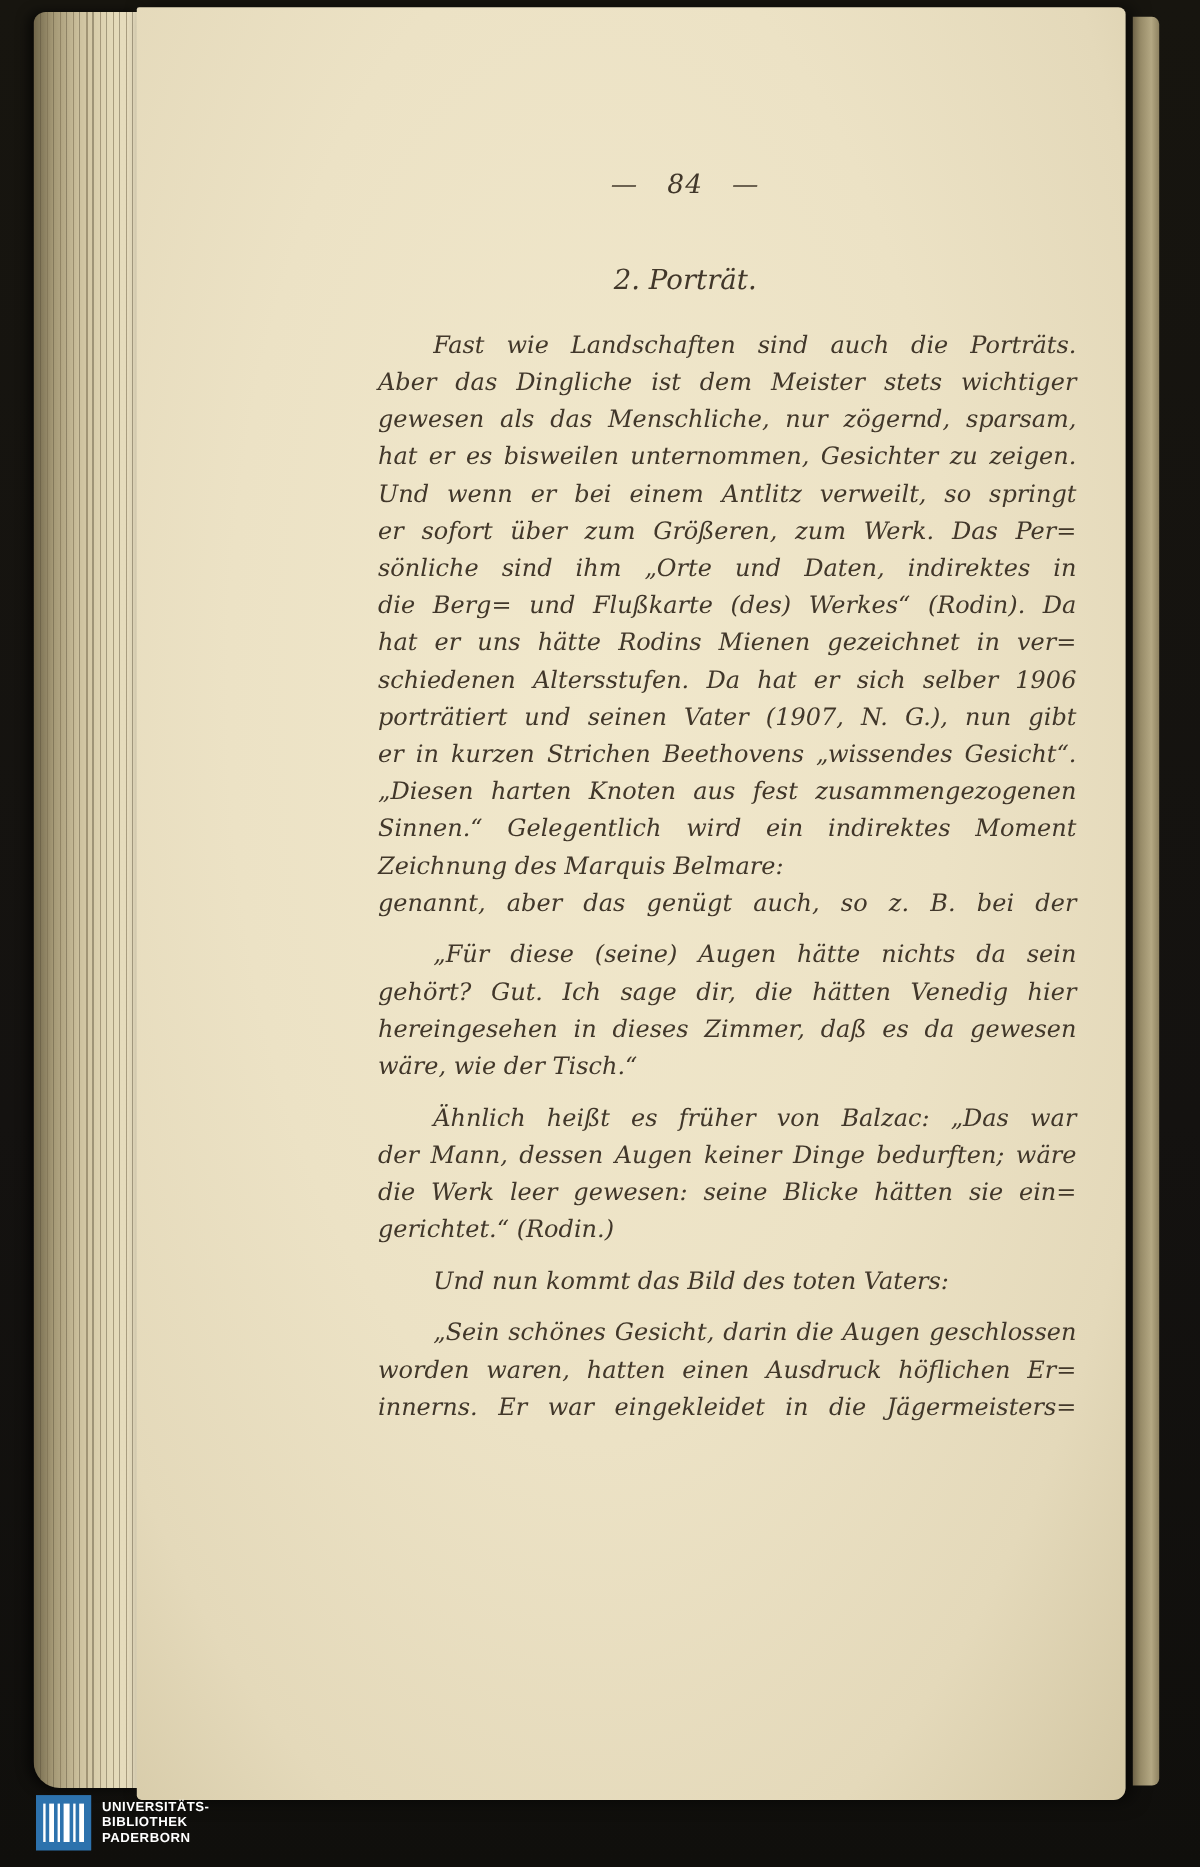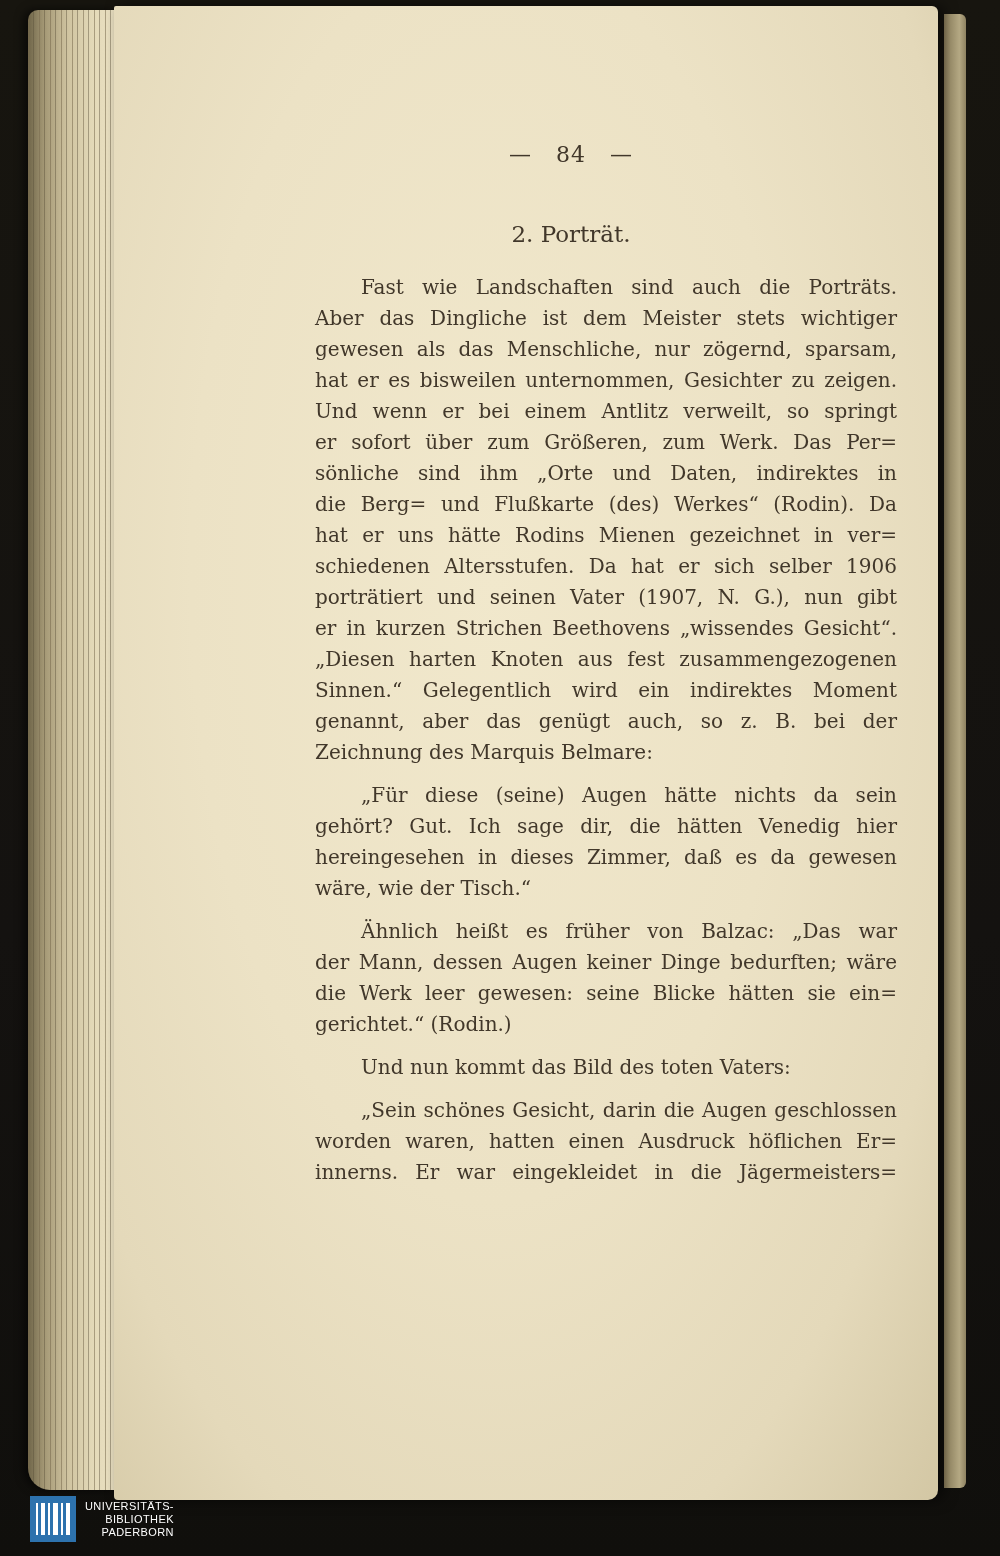--- a/index.html
+++ b/index.html
@@ -32,20 +32,21 @@
 
   
   .page-main {
     position: absolute;
     left: 114px; top: 6px;
     width: 824px; height: 1494px;
     border-radius: 2px 6px 10px 4px;
     background:
       radial-gradient(ellipse at 46% 38%, #f1e8cc 0%, #ece2c5 48%, #e4d9ba 78%, #d3c7a4 100%);
     box-shadow: 6px 0 14px rgba(0,0,0,0.55);
+    font-style: italic;
   }
 
   
   .page-sliver {
     position: absolute;
     left: 944px; top: 14px;
     width: 22px; height: 1474px;
     border-radius: 0 6px 6px 0;
     background: linear-gradient(90deg, #6d6247 0%, #978b68 30%, #b4a883 70%, #8e8261 100%);
   }
@@ -109,25 +110,24 @@
     background: #2d72ad;
     display: flex;
     align-items: center;
     justify-content: center;
     flex: 0 0 auto;
   }
   .watermark-text {
     color: #ffffff;
     font-family: "Liberation Sans", sans-serif;
     font-size: 11px;
-    font-weight: normal;
+    font-weight: bold;
     line-height: 13px;
     letter-spacing: 0.4px;
     white-space: pre-line;
-    text-align: right;
   }
 </style>
 </head>
 <body>
 
 <div class="scan">
 
   <div class="page-edges-left"></div>
 
   <div class="page-main">
@@ -143,22 +143,22 @@
             <div class="line">Und wenn er bei einem Antlitz verweilt, so springt</div>
             <div class="line">er sofort über zum Größeren, zum Werk.  Das Per=</div>
             <div class="line">sönliche sind ihm „Orte und Daten, indirektes in</div>
             <div class="line">die Berg= und Flußkarte (des) Werkes“ (Rodin).  Da</div>
             <div class="line">hat er uns hätte Rodins Mienen gezeichnet in ver=</div>
             <div class="line">schiedenen Altersstufen.  Da hat er sich selber 1906</div>
             <div class="line">porträtiert und seinen Vater (1907, N. G.), nun gibt</div>
             <div class="line">er in kurzen Strichen Beethovens „wissendes Gesicht“.</div>
             <div class="line">„Diesen harten Knoten aus fest zusammengezogenen</div>
             <div class="line">Sinnen.“  Gelegentlich wird ein indirektes Moment</div>
+            <div class="line last">Zeichnung des Marquis Belmare:</div>
             <div class="line">genannt, aber das genügt auch, so z. B. bei der</div>
-            <div class="line last">Zeichnung des Marquis Belmare:</div>
           </div>
           <div class="para">
             <div class="line first">„Für diese (seine) Augen hätte nichts da sein</div>
             <div class="line">gehört?  Gut.  Ich sage dir, die hätten Venedig hier</div>
             <div class="line">hereingesehen in dieses Zimmer, daß es da gewesen</div>
             <div class="line last">wäre, wie der Tisch.“</div>
           </div>
           <div class="para">
             <div class="line first">Ähnlich heißt es früher von Balzac:  „Das war</div>
             <div class="line">der Mann, dessen Augen keiner Dinge bedurften; wäre</div>

